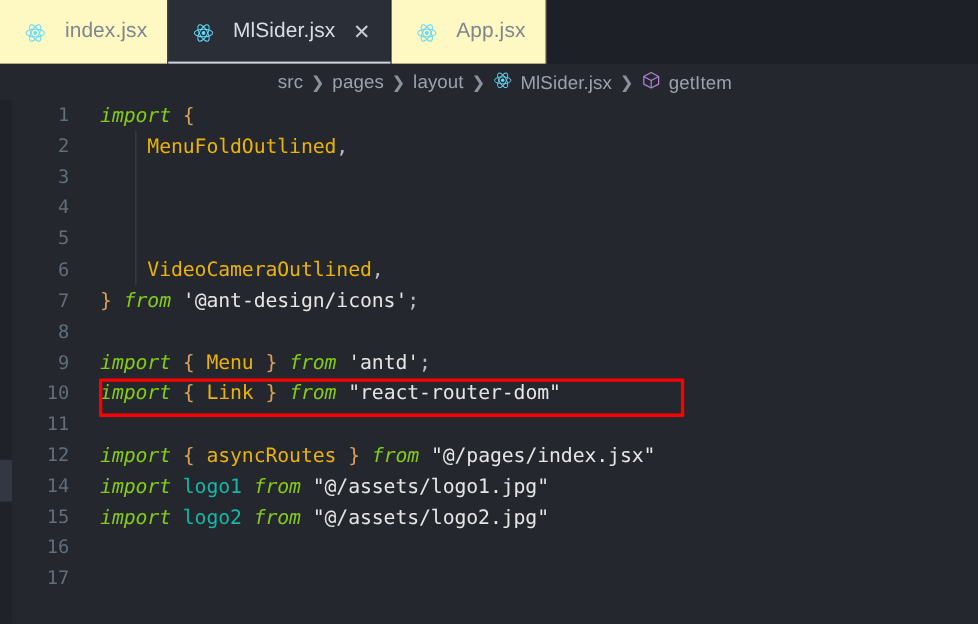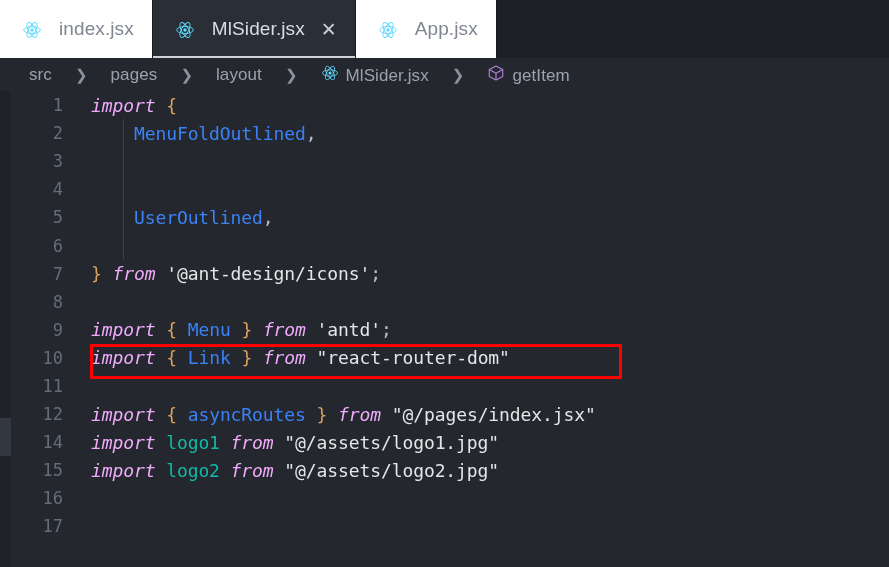--- a/index.html
+++ b/index.html
@@ -36,21 +36,21 @@
     box-sizing: border-box;
   }
   .tab {
     position: relative;
     display: flex;
     align-items: center;
     gap: 10px;
     padding: 0 18px 0 22px;
     box-sizing: border-box;
     height: 58px;
-    background: #ffffff;
+    background: #fef9c3;
     border-right: 1px solid #17191e;
     cursor: pointer;
     min-width: 0;
   }
   .tab.active {
     background: #2a2e36;
   }
   .tab.active::after {
     content: "";
     position: absolute;
@@ -88,22 +88,23 @@
   .breadcrumb {
     position: absolute;
     left: 0; top: 58px;
     width: 889px;
     height: 33px;
     background: #24272e;
     display: flex;
     align-items: center;
     padding-left: 29px;
     box-sizing: border-box;
-    gap: 16px;
+    gap: 0;
     font-size: 17px;
+    justify-content: center;
   }
   .crumb {
     color: #9aa3ad;
     white-space: nowrap;
     cursor: pointer;
     letter-spacing: 0.1px;
   }
   .crumb-sep {
     color: #8a929c;
     padding: 0 7px;
@@ -163,23 +164,23 @@
     letter-spacing: 0px;
   }
   .ltext {
     flex: 1 1 auto;
     padding-left: 28px;
     font-family: "DejaVu Sans Mono", monospace;
     font-size: 18px;
     color: #c3c9d2;
     letter-spacing: -0.1px;
   }
-  .tok-kw      { color: #f0abfc; font-style: italic; }
+  .tok-kw      { color: #84cc16; font-style: italic; }
   .tok-brace   { color: #d9a05b; }
-  .tok-ident   { color: #3b82f6; }
+  .tok-ident   { color: #eab308; }
   .tok-str     { color: #e5e5e5; }
   .tok-var     { color: #14b8a6; }
   .tok-punc    { color: #b8bec7; }
   .tok-plain   { color: #c3c9d2; }
 
   
   .indent-guide {
     position: absolute;
     left: 112px;
     top: 28px;
@@ -273,22 +274,22 @@
     <div class="overview-ruler">
       <div class="ruler-slider" id="ruler-slider" style="top: 327px; height: 38px;"></div>
     </div>
     <div class="code-area">
       <div class="indent-guide" id="indent-guide"></div>
       <div id="code-lines">
           <div class="line"><span class="lnum">1</span><span class="ltext"><span class="tok-kw">import</span><span class="tok-plain"> </span><span class="tok-brace">{</span></span></div>
           <div class="line"><span class="lnum">2</span><span class="ltext"><span class="tok-plain">    </span><span class="tok-ident">MenuFoldOutlined</span><span class="tok-punc">,</span></span></div>
           <div class="line"><span class="lnum">3</span></div>
           <div class="line"><span class="lnum">4</span></div>
-          <div class="line"><span class="lnum">5</span><span class="ltext"><span class="tok-plain">    </span><span class="tok-ident">UserOutlined</span><span class="tok-punc">,</span></span></div>
-          <div class="line"><span class="lnum">6</span></div>
+          <div class="line"><span class="lnum">5</span></div>
+          <div class="line"><span class="lnum">6</span><span class="ltext"><span class="tok-plain">    </span><span class="tok-ident">VideoCameraOutlined</span><span class="tok-punc">,</span></span></div>
           <div class="line"><span class="lnum">7</span><span class="ltext"><span class="tok-brace">}</span><span class="tok-plain"> </span><span class="tok-kw">from</span><span class="tok-plain"> </span><span class="tok-str">'@ant-design/icons'</span><span class="tok-punc">;</span></span></div>
           <div class="line"><span class="lnum">8</span><span class="ltext"></span></div>
           <div class="line"><span class="lnum">9</span><span class="ltext"><span class="tok-kw">import</span><span class="tok-plain"> </span><span class="tok-brace">{</span><span class="tok-plain"> </span><span class="tok-ident">Menu</span><span class="tok-plain"> </span><span class="tok-brace">}</span><span class="tok-plain"> </span><span class="tok-kw">from</span><span class="tok-plain"> </span><span class="tok-str">'antd'</span><span class="tok-punc">;</span></span></div>
           <div class="line"><span class="lnum">10</span><span class="ltext"><span class="tok-kw">import</span><span class="tok-plain"> </span><span class="tok-brace">{</span><span class="tok-plain"> </span><span class="tok-ident">Link</span><span class="tok-plain"> </span><span class="tok-brace">}</span><span class="tok-plain"> </span><span class="tok-kw">from</span><span class="tok-plain"> </span><span class="tok-str">"react-router-dom"</span></span></div>
           <div class="line"><span class="lnum">11</span><span class="ltext"></span></div>
           <div class="line"><span class="lnum">12</span><span class="ltext"><span class="tok-kw">import</span><span class="tok-plain"> </span><span class="tok-brace">{</span><span class="tok-plain"> </span><span class="tok-ident">asyncRoutes</span><span class="tok-plain"> </span><span class="tok-brace">}</span><span class="tok-plain"> </span><span class="tok-kw">from</span><span class="tok-plain"> </span><span class="tok-str">"@/pages/index.jsx"</span></span></div>
           <div class="line"><span class="lnum">14</span><span class="ltext"><span class="tok-kw">import</span><span class="tok-plain"> </span><span class="tok-var">logo1</span><span class="tok-plain"> </span><span class="tok-kw">from</span><span class="tok-plain"> </span><span class="tok-str">"@/assets/logo1.jpg"</span></span></div>
           <div class="line"><span class="lnum">15</span><span class="ltext"><span class="tok-kw">import</span><span class="tok-plain"> </span><span class="tok-var">logo2</span><span class="tok-plain"> </span><span class="tok-kw">from</span><span class="tok-plain"> </span><span class="tok-str">"@/assets/logo2.jpg"</span></span></div>
           <div class="line"><span class="lnum">16</span><span class="ltext"></span></div>
           <div class="line"><span class="lnum">17</span><span class="ltext"></span></div>

